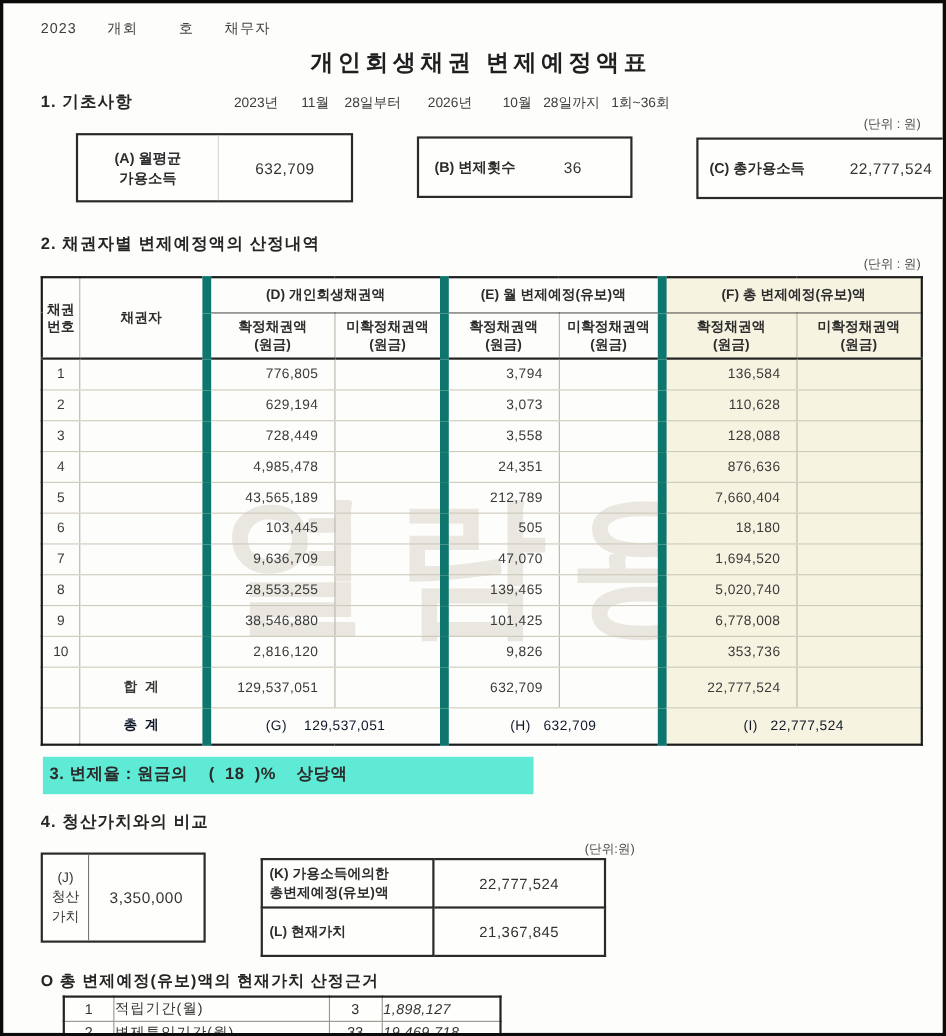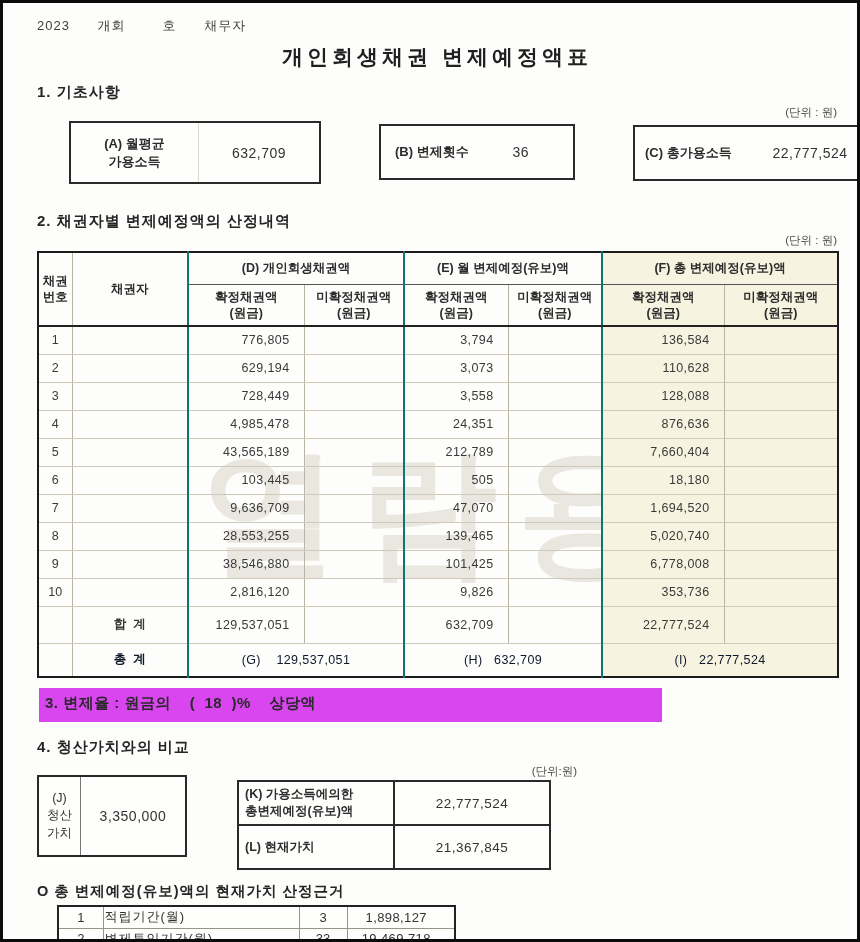--- a/index.html
+++ b/index.html
@@ -37,32 +37,32 @@
   .content-above { position:relative; z-index:1; }
 
   table.main { border-collapse:collapse; table-layout:fixed; width:800px; margin-top:3px;
                border:2px solid #1c1c1c; background:transparent; }
   table.main th, table.main td { padding:0; background:transparent; }
   table.main th { font-size:12.5px; font-weight:bold; color:#2c2c2c; white-space:pre-line; line-height:1.3; text-align:center; }
   .group-row th { height:32px; }
   .gb { border-bottom:1px solid #555; }
   .sub-row th { height:42px; border-bottom:2px solid #222 !important; }
   th.span2 { border-bottom:2px solid #222; }
-  .vd { border-left:2px solid #0f766e; }
+  .vd { border-left:8px solid #0f766e; }
   .vl { border-left:1px solid #b9b4a6; }
   .fbg { background:#f6f3e0 !important; }
   tr.data td { height:28px; border-bottom:1px solid #cdc9bb; font-size:12.5px; color:#3a3a3a; }
   td.num-c { text-align:center; font-size:12.5px; color:#333; }
   td.amt { text-align:right; padding-right:14px !important; letter-spacing:0.4px; }
   tr.subtotal td { height:37px; border-bottom:1px solid #cdc9bb; font-size:12.5px; color:#3a3a3a; }
   tr.total td { height:34px; font-size:12.5px; color:#0f172a; }
   .sum-label { text-align:center; font-weight:bold; font-size:13.5px; color:#252525; white-space:pre; }
   td.total-c { text-align:center; white-space:pre; letter-spacing:0.4px; }
 
-  .sec3 { margin-top:10px; margin-left:2px; width:623px; background:#d946ef; padding:6px 8px 9px 6px;
+  .sec3 { margin-top:10px; margin-left:2px; width:446px; background:#5eead4; padding:6px 8px 9px 6px;
           font-size:15px; font-weight:bold; color:#2a2a2a; white-space:pre; letter-spacing:0.5px; }
 
   .sec4-heading { margin-top:16px; }
   .sec4-row { display:flex; margin-top:4px; }
   .jbox { border:2px solid #2a2a2a; width:150px; height:82px; display:flex; margin-top:14px; background:#fefefc; }
   .jbox-label { width:42px; border-right:1px solid #777; display:flex; align-items:center; justify-content:center;
                 font-size:12.5px; color:#333; white-space:pre-line; text-align:center; line-height:1.4; }
   .jbox-value { flex:1; display:flex; align-items:center; justify-content:center; font-size:14px; letter-spacing:0.5px; }
   .kl-wrap { margin-left:50px; width:340px; }
   .kl-unit { text-align:right; font-size:11.5px; color:#4a4a4a; margin-bottom:1px; }
@@ -70,36 +70,37 @@
   table.kl td { border:2px solid #2a2a2a; height:44px; }
   .kl-label { font-size:12.5px; font-weight:bold; color:#2d2d2d; white-space:pre-line; padding-left:6px; line-height:1.35; width:156px; }
   .kl-value { text-align:center; font-size:13.5px; letter-spacing:0.5px; color:#333; }
 
   .sec5-heading { margin-top:12px; font-size:14.5px; }
   table.calc { border-collapse:collapse; margin:4px 0 0 20px; border:2px solid #222; background:#fefefc; }
   table.calc td { border:1px solid #97948a; font-size:13px; color:#333; height:22px; }
   .calc-no { width:45px; text-align:center; }
   .calc-label { width:196px; text-align:left; letter-spacing:1px; }
   .calc-months { width:48px; text-align:center; font-size:12.5px; }
-  .calc-amount { width:108px; text-align:center; padding-right:10px; font-size:12.5px; letter-spacing:0.4px; }
+  .calc-amount { width:108px; text-align:left; padding-right:10px; font-size:12.5px; letter-spacing:0.4px;font-style:italic; }
 </style>
 </head>
 <body>
 
 <div class="page">
 
   <div class="watermark">열람용</div>
 
   <div class="content-above">
 
     <div class="case-line">2023      개회        호      채무자</div>
     <div class="doc-title">개인회생채권 변제예정액표</div>
 
     <div class="sec1-line">
       <span class="sec-heading">1. 기초사항</span>
+      <span class="period">2023년      11월    28일부터       2026년        10월   28일까지   1회~36회</span>
     </div>
     <div class="unit-note">(단위 : 원)</div>
 
     <div class="boxes-row">
       <div class="info-box box-a">
         <div class="box-label">(A) 월평균
 가용소득</div>
         <div class="box-value">632,709</div>
       </div>
       <div class="info-box box-b">

